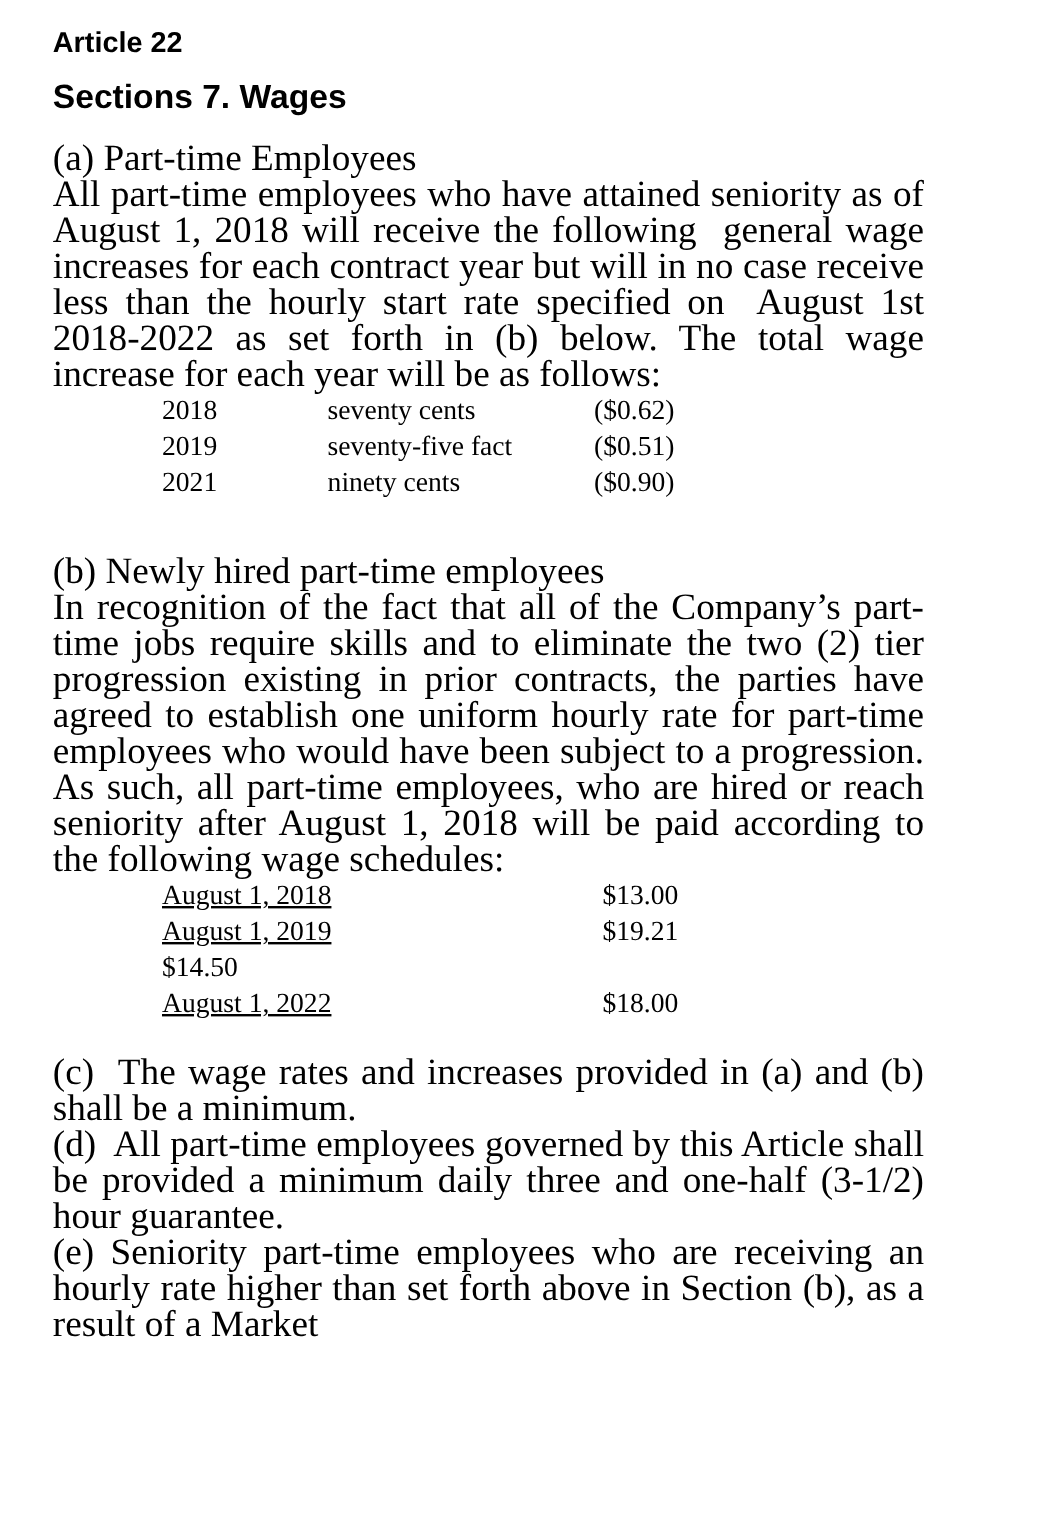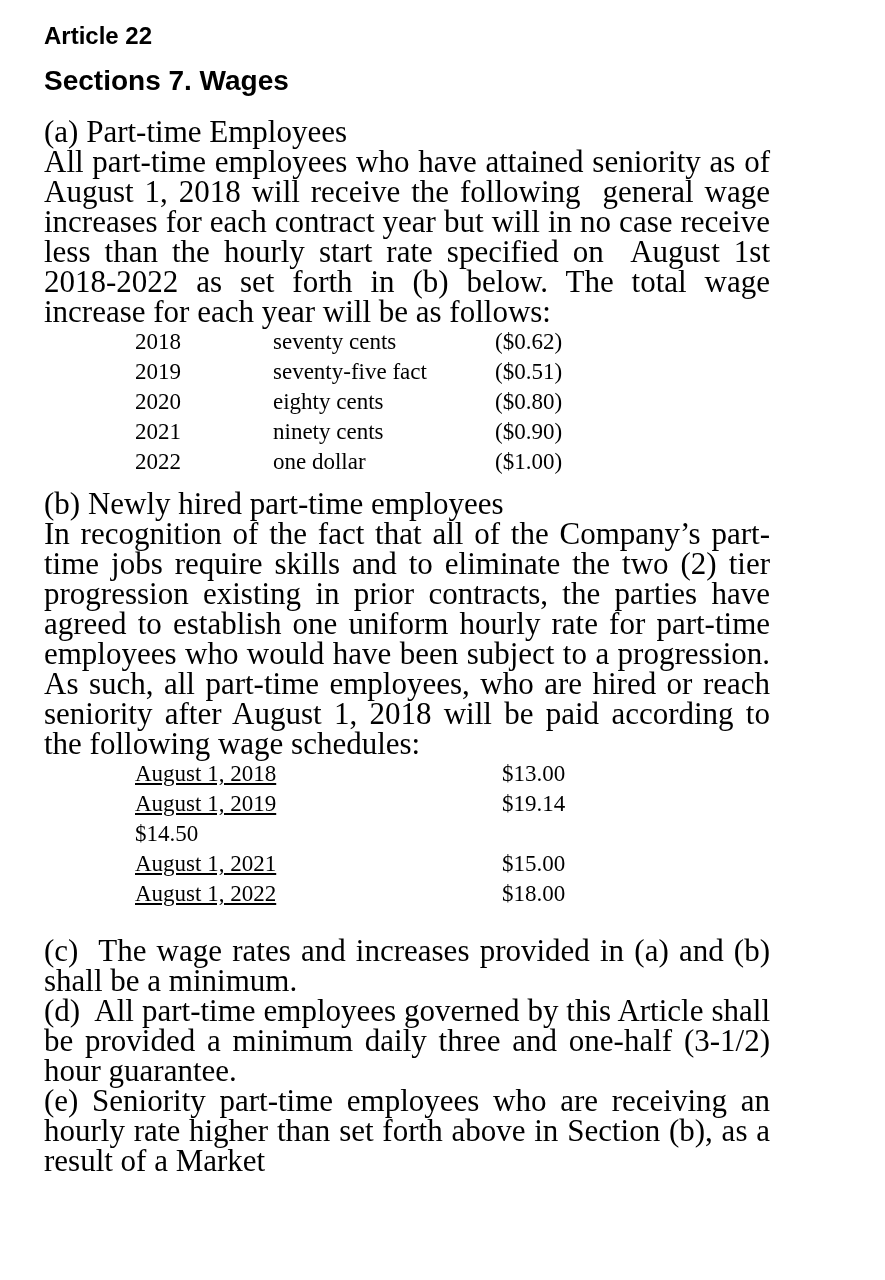--- a/index.html
+++ b/index.html
@@ -49,21 +49,21 @@
     margin-left: 91px;
   }
   .trow { display: flex; }
   .c-year  { width: 138px; flex: 0 0 auto; }
   .c-words { width: 222px; flex: 0 0 auto; }
   .c-amount{ flex: 0 0 auto; }
   .c-date  { width: 367px; flex: 0 0 auto; text-decoration: underline; }
   .c-rate  { flex: 0 0 auto; }
   .mb22 { margin-bottom: 22px; }
   .mb27 { margin-bottom: 27px; }
-  .mb28 { margin-bottom: 12px; }
+  .mb28 { margin-bottom: 44px; }
   .mb29 { margin-bottom: 29px; }
   .mb31 { margin-bottom: 31px; }
   .mb32 { margin-bottom: 32px; }
   .mb33 { margin-bottom: 33px; }
   .mb36 { margin-bottom: 36px; }
 </style>
 </head>
 <body>
 
 <div class="page">
@@ -80,55 +80,41 @@
       <span class="c-year">2018</span>
       <span class="c-words">seventy cents</span>
       <span class="c-amount">($0.62)</span>
     </div>
     <div class="trow">
       <span class="c-year">2019</span>
       <span class="c-words">seventy-five fact</span>
       <span class="c-amount">($0.51)</span>
     </div>
     <div class="trow">
-      <span class="c-year">2020</span>
-      <span class="c-words">eighty cents</span>
-      <span class="c-amount">($0.80)</span>
-    </div>
-    <div class="trow">
       <span class="c-year">2021</span>
       <span class="c-words">ninety cents</span>
       <span class="c-amount">($0.90)</span>
-    </div>
-    <div class="trow">
-      <span class="c-year">2022</span>
-      <span class="c-words">one dollar</span>
-      <span class="c-amount">($1.00)</span>
     </div>
   </div>
 
   <p class="body mb29">(b) Newly hired part-time employees</p>
 
   <p class="body just mb31">In recognition of the fact that all of the Company’s part-time jobs require skills and to eliminate the two (2) tier progression existing in prior contracts, the parties have agreed to establish one uniform hourly rate for part-time employees who would have been subject to a progression.  As such, all part-time employees, who are hired or reach seniority after August 1, 2018 will be paid according to the following wage schedules:</p>
 
   <div class="wtable mb27">
     <div class="trow">
       <span class="c-date">August 1, 2018</span>
       <span class="c-rate">$13.00</span>
     </div>
     <div class="trow">
       <span class="c-date">August 1, 2019</span>
-      <span class="c-rate">$19.14</span>
+      <span class="c-rate">$19.21</span>
     </div>
     <div class="trow">
       <span class="c-rate">$14.50</span>
-    </div>
-    <div class="trow">
-      <span class="c-date">August 1, 2021</span>
-      <span class="c-rate">$15.00</span>
     </div>
     <div class="trow">
       <span class="c-date">August 1, 2022</span>
       <span class="c-rate">$18.00</span>
     </div>
   </div>
 
   <p class="body just mb33">(c)  The wage rates and increases provided in (a) and (b) shall be a minimum.</p>
 
   <p class="body just mb32">(d)  All part-time employees governed by this Article shall be provided a minimum daily three and one-half (3-1/2) hour guarantee.</p>

